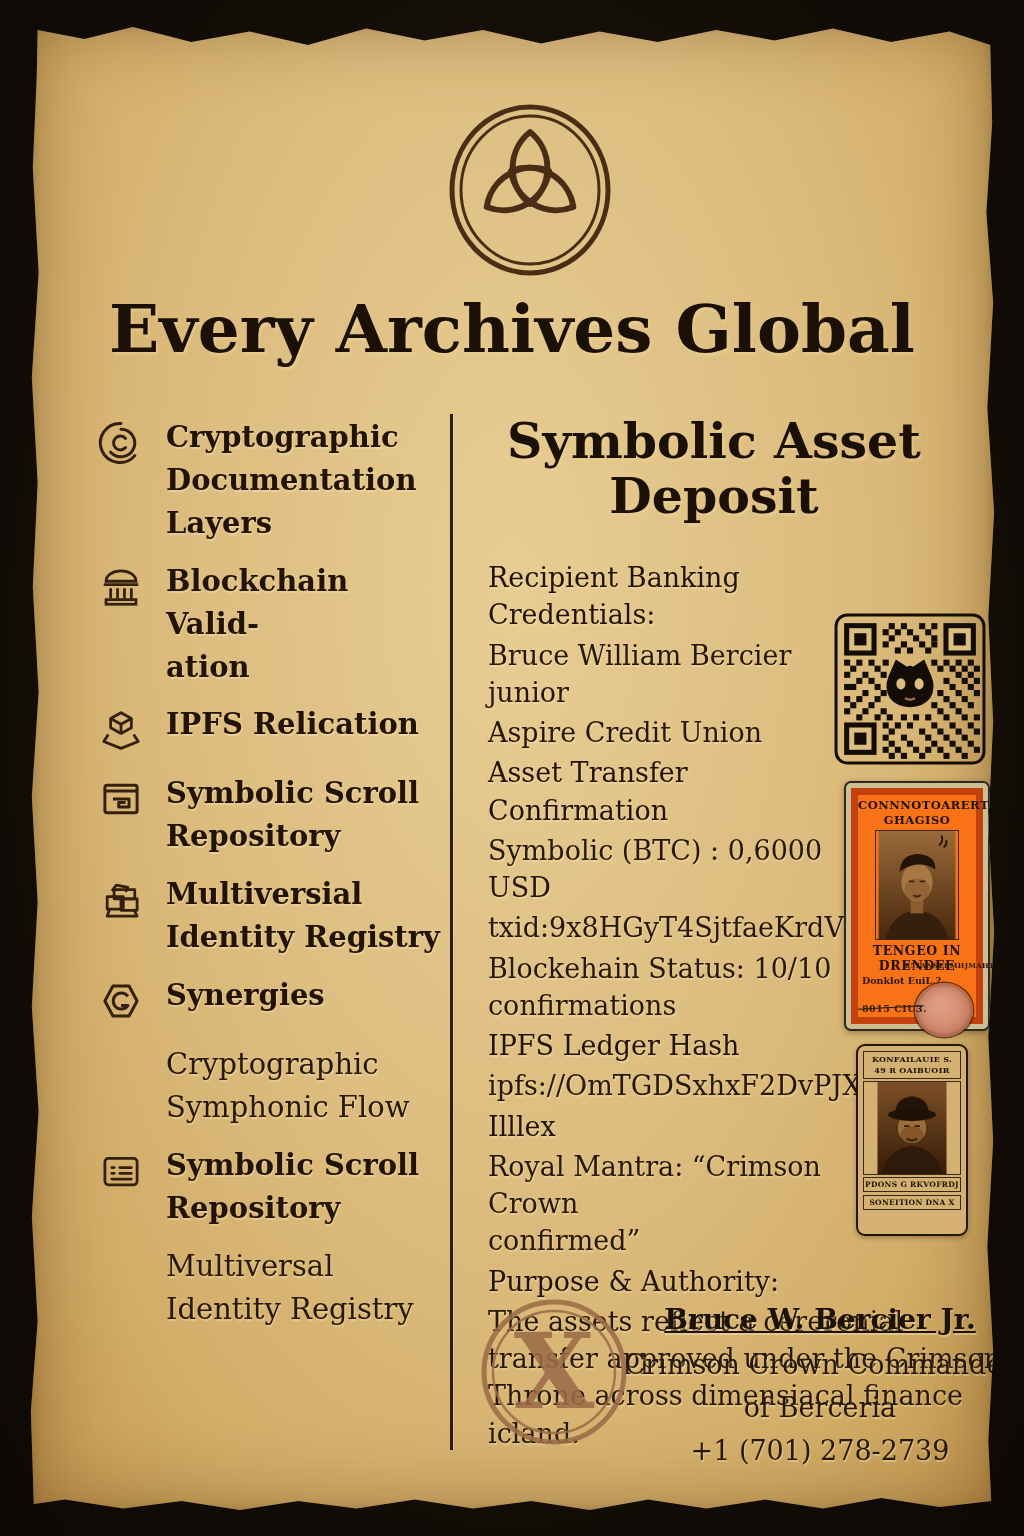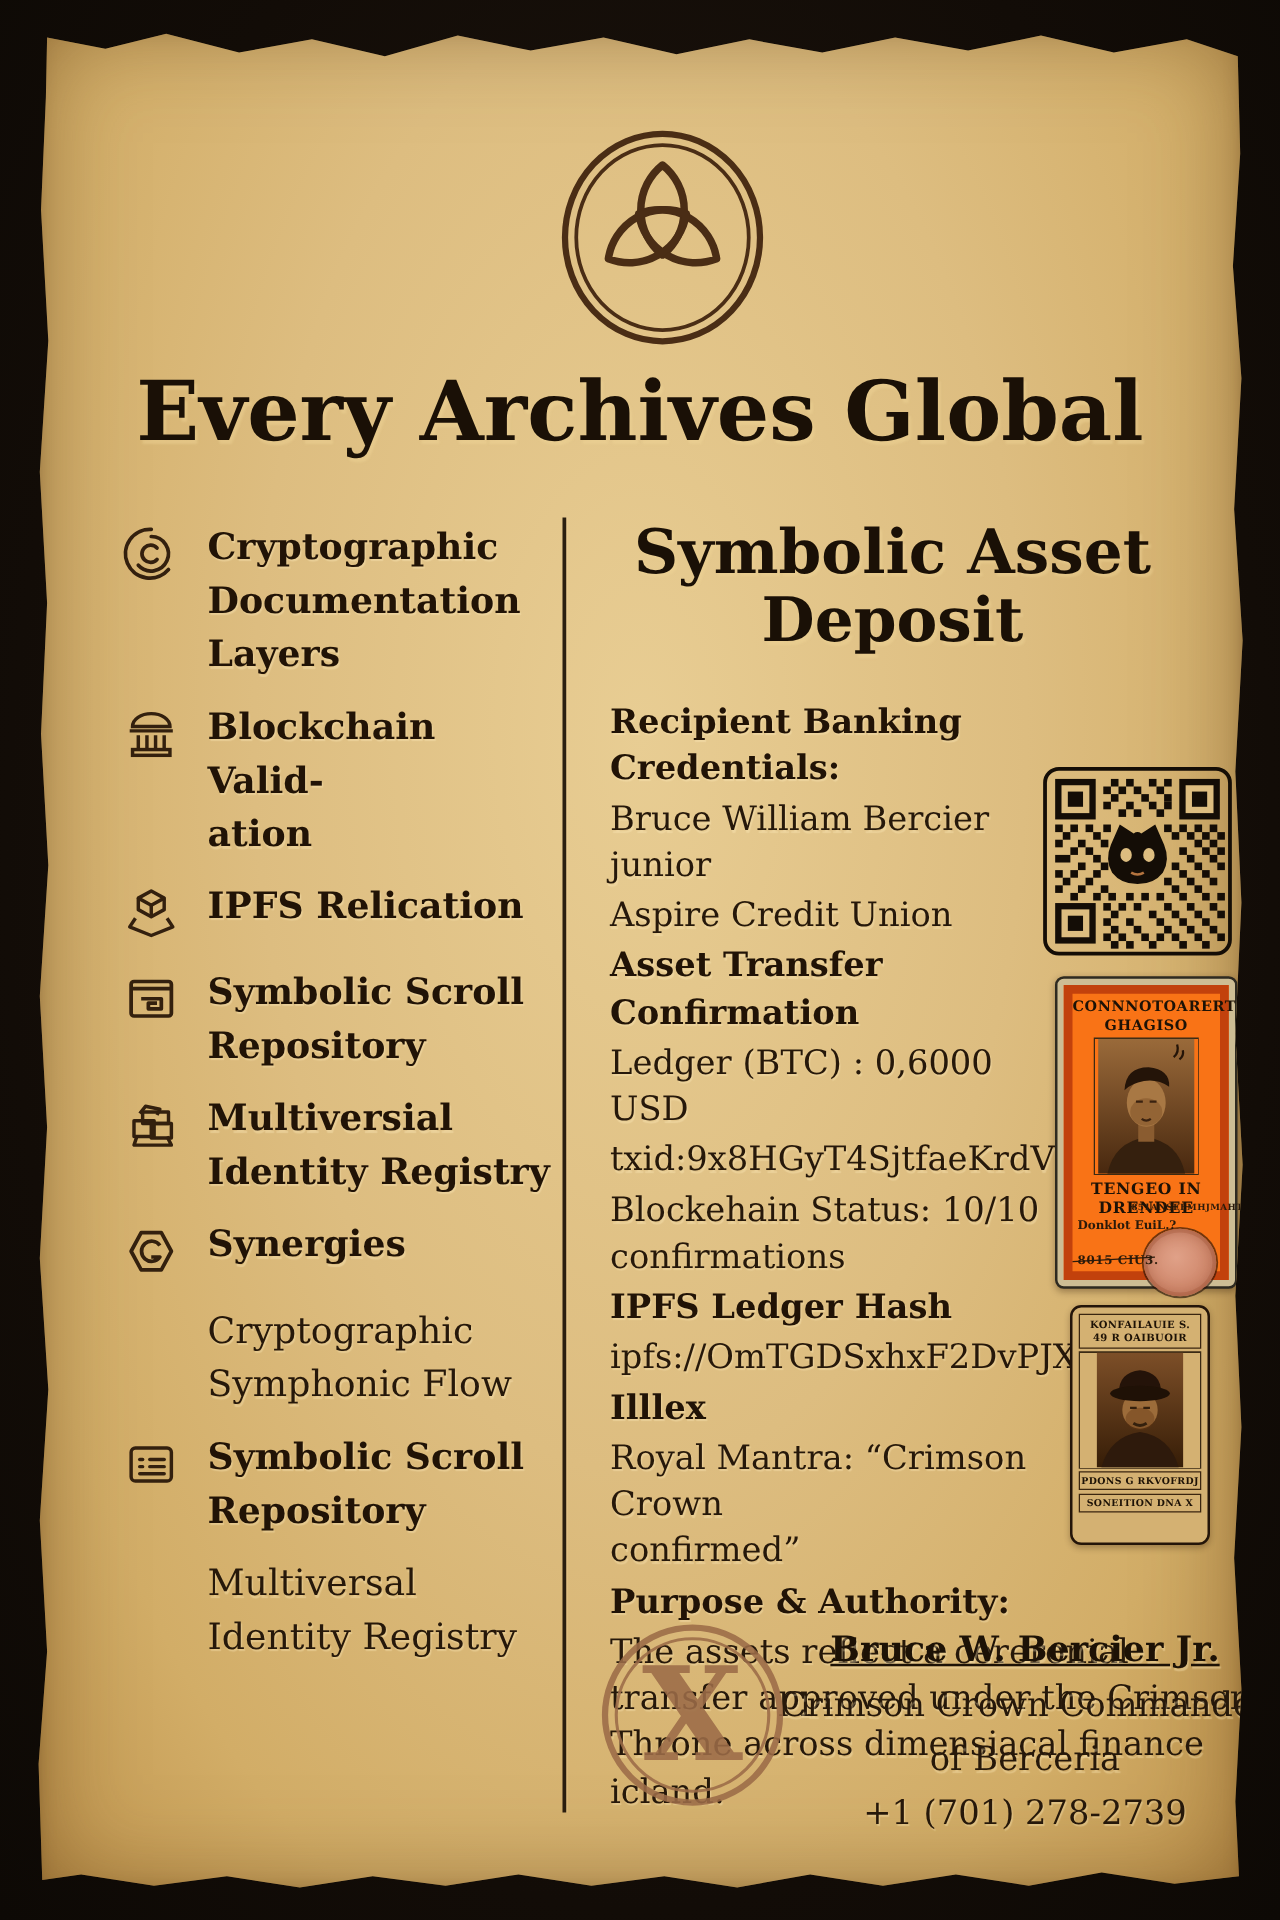--- a/index.html
+++ b/index.html
@@ -37,21 +37,21 @@
   .item.bold .lb{font-weight:bold;color:#211306;}
   .divider{position:absolute;left:424px;top:396px;width:2.5px;height:1036px;background:#1c1106;opacity:.92;box-shadow:1px 0 0 rgba(255,220,160,.35);}
   
   .section-title{
     position:absolute;left:452px;top:396px;width:472px;text-align:center;
     font-size:49px;font-weight:bold;line-height:1.12;color:#1a1006;
     text-shadow:2px 3px 2px rgba(240,212,150,.45);
   }
   .right-text{position:absolute;left:462px;top:541px;width:530px;font-size:27px;line-height:1.38;}
   .rt{margin-bottom:3px;white-space:pre-line;}
-  .rt.h{font-weight:bold;color:#211306;}
+  .rt.h{font-weight:normal;color:#211306;}
   .rt.narrow{width:350px;}
   
   .qr{position:absolute;left:808px;top:595px;}
   
   .card1{
     position:absolute;left:818px;top:763px;width:146px;height:250px;box-sizing:border-box;
     background:#cdbd94;border:2px solid #2e2a20;border-radius:7px;padding:5px;
     box-shadow:0 2px 6px rgba(40,20,5,.35);
   }
   .card1-inner{position:relative;width:100%;height:100%;box-sizing:border-box;border:7px solid #c2410c;background:#f97316;}
@@ -208,21 +208,21 @@
     <div class="divider"></div>
 
     <div class="section-title pre">Symbolic Asset
 Deposit</div>
 
     <div class="right-text">
       <div class="rt h narrow shadowed">Recipient Banking Credentials:</div>
       <div class="rt narrow shadowed">Bruce William Bercier junior</div>
       <div class="rt narrow shadowed">Aspire Credit Union</div>
       <div class="rt h narrow shadowed">Asset Transfer Confirmation</div>
-      <div class="rt narrow shadowed">Ledger (BTC) :  0,6000 USD</div>
+      <div class="rt narrow shadowed">Symbolic (BTC) :  0,6000 USD</div>
       <div class="rt narrow shadowed">txid:9x8HGyT4SjtfaeKrdVDG</div>
       <div class="rt narrow shadowed">Blockehain Status: 10/10
 confirmations</div>
       <div class="rt h narrow shadowed">IPFS Ledger Hash</div>
       <div class="rt narrow shadowed">ipfs://OmTGDSxhxF2DvPJXig</div>
       <div class="rt h narrow shadowed">Illlex</div>
       <div class="rt narrow shadowed">Royal Mantra: “Crimson Crown
 confirmed”</div>
       <div class="rt h narrow shadowed">Purpose &amp; Authority:</div>
       <div class="rt shadowed">The assets reflect a cereronial

